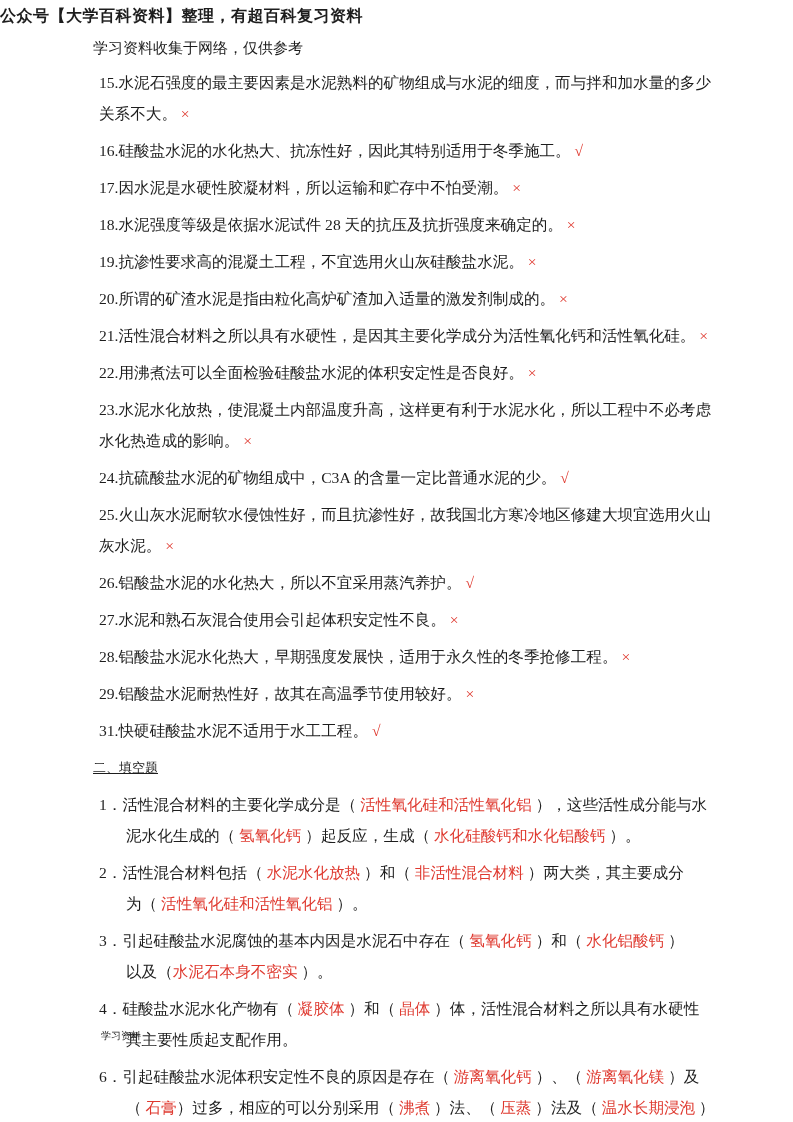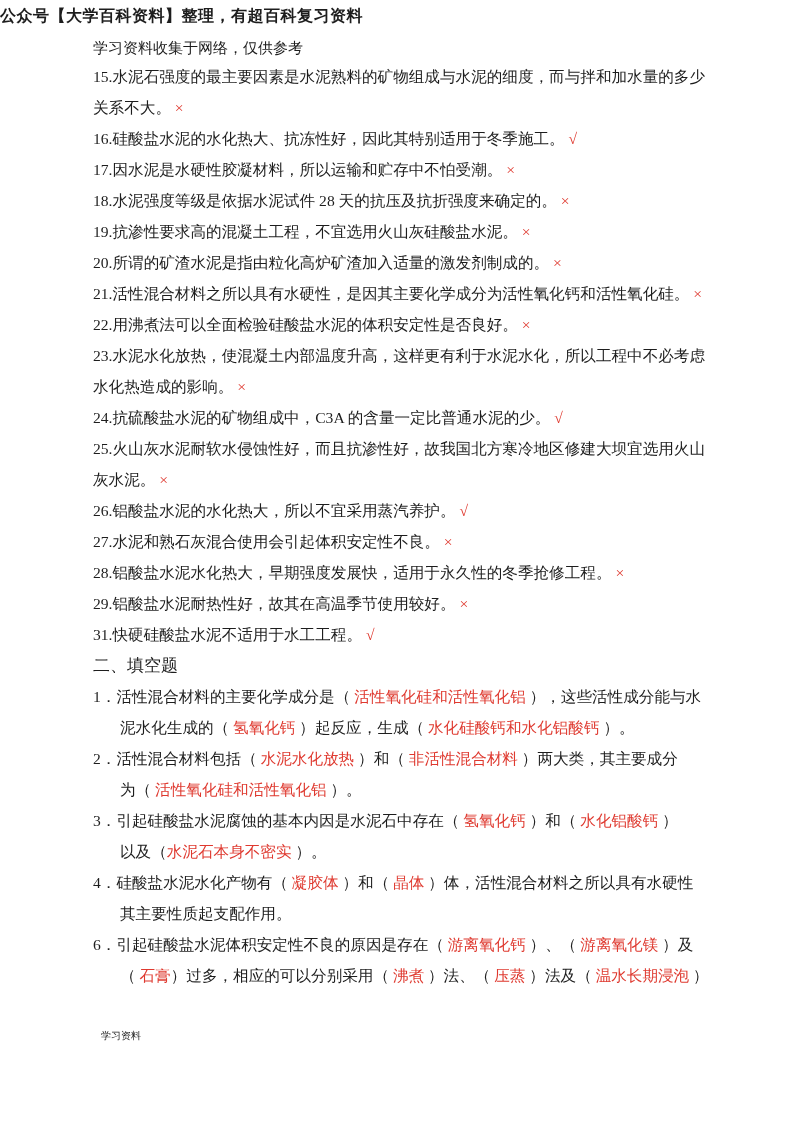--- a/index.html
+++ b/index.html
@@ -22,30 +22,30 @@
   .subtitle {
     position: absolute;
     top: 39px; left: 93px;
     font-size: 15px;
   }
   .content {
     position: absolute;
     top: 61px; left: 93px;
     width: 660px;
   }
-  .para { margin: 0; }
+  .para { margin: 6px; }
   .line {
     height: 31px;
     line-height: 31px;
     font-size: 15.6px;
     white-space: pre;
   }
   .line.indent { padding-left: 27px; }
   .red { color: var(--red, #df392f); }
-  .heading { font-size: 17px; }
+  .heading { font-size: 13px; text-decoration: underline; }
   .footer {
     position: absolute;
     top: 1029px; left: 101px;
     font-size: 10px;
   }
 </style>
 </head>
 <body>
 
 <div class="page">

